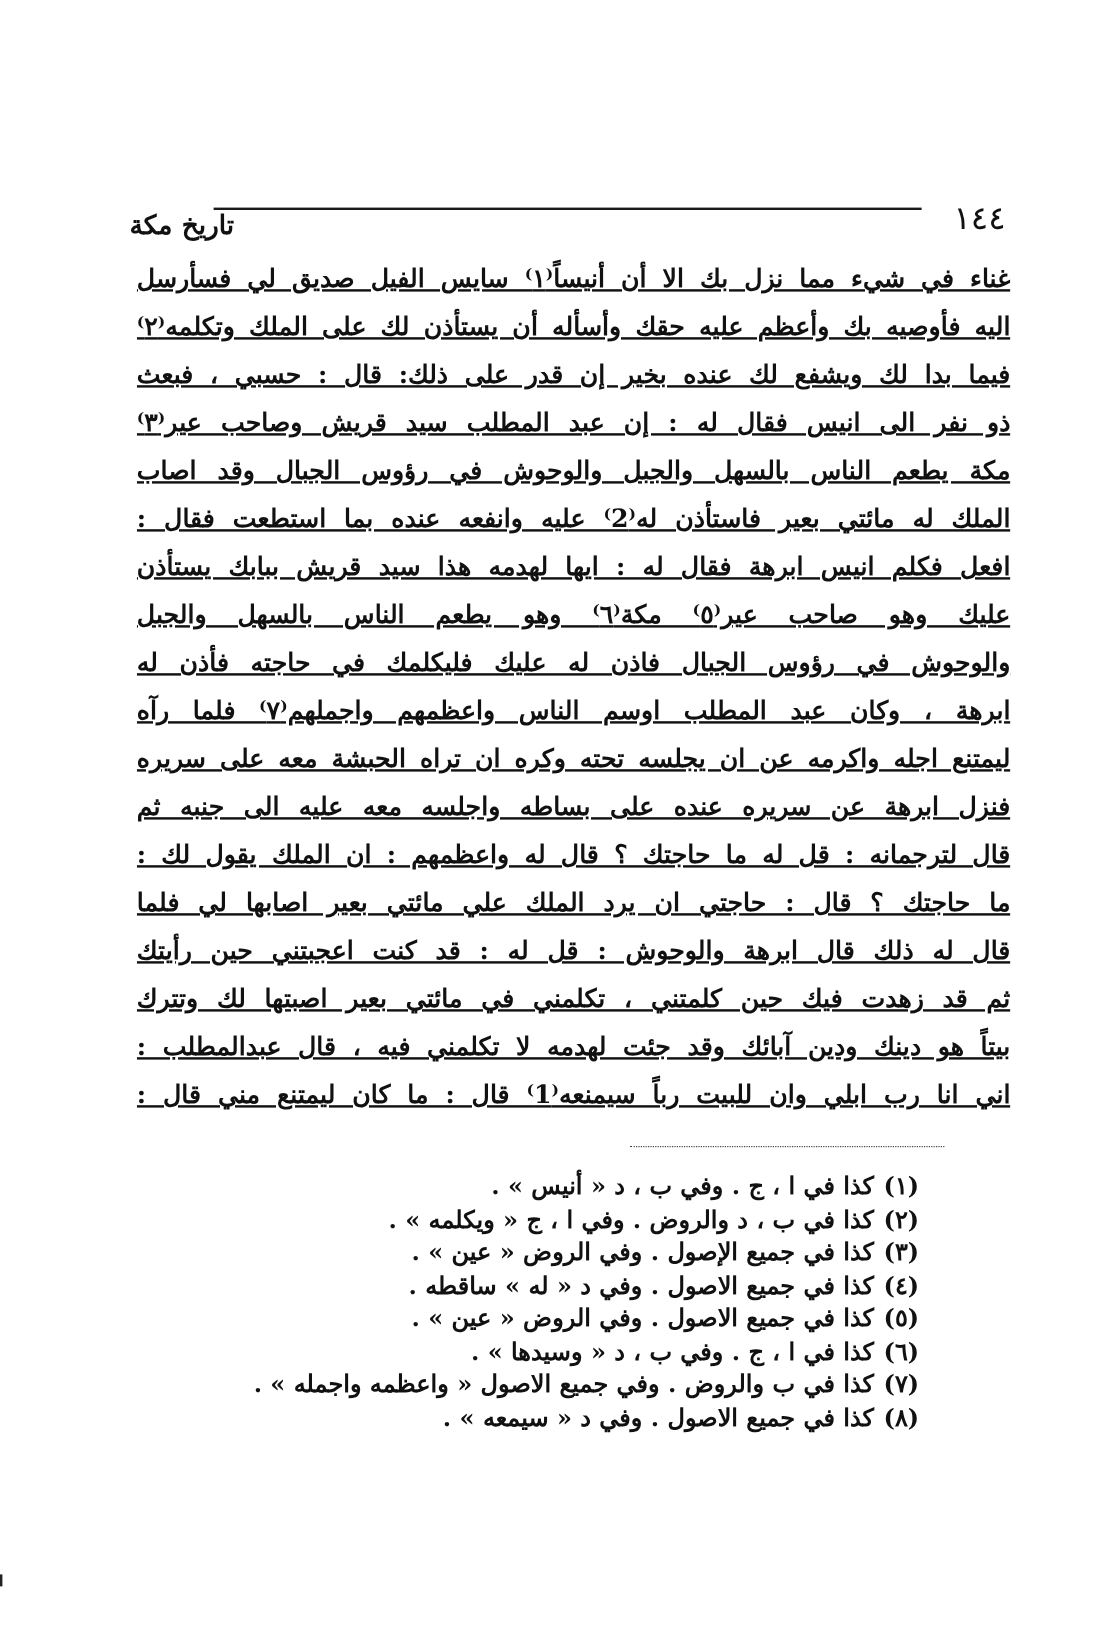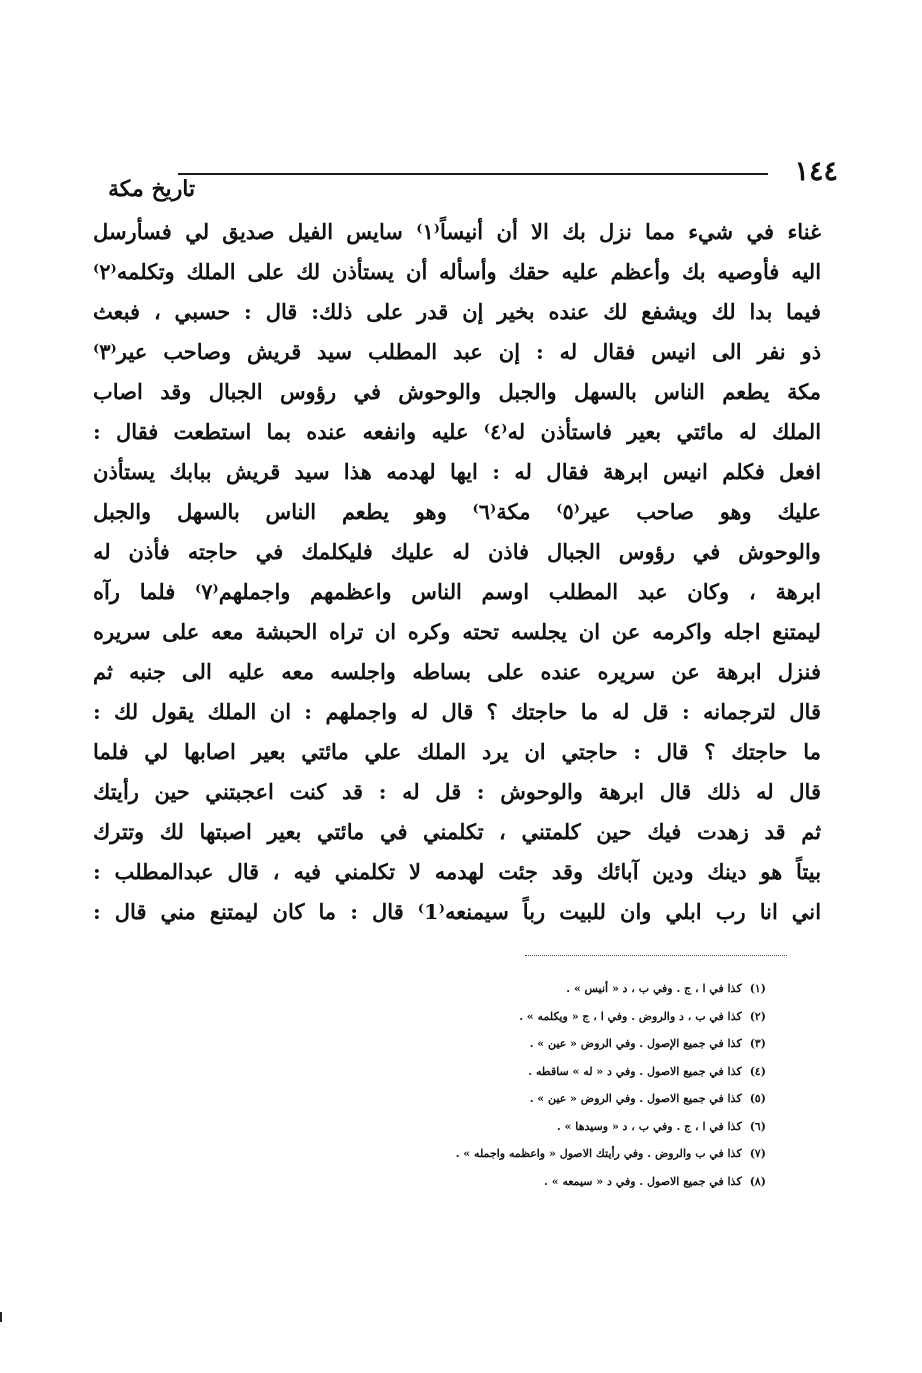--- a/index.html
+++ b/index.html
@@ -26,24 +26,24 @@
       position: absolute;
       top: 152px;
       left: 108px;
       width: 740px;
       height: 40px;
       direction: rtl;
     }
     .page-number {
       position: absolute;
       right: 10px;
-      top: 4px;
+      top: 16px;
       font-family: "DejaVu Serif", serif;
       font-size: 27px;
-      font-weight: bold;
+      font-weight: normal;
       line-height: 30px;
     }
     .header-rule {
       position: absolute;
       right: 80px;
       left: 70px;
       top: 21px;
       height: 0;
       border-top: 2px solid #1a1a1a;
     }
@@ -55,24 +55,25 @@
       font-size: 22px;
       font-weight: bold;
       line-height: 32px;
       direction: rtl;
       margin-top: 16px;
     }
     
     .body-text {
       position: absolute;
       top: 212px;
-      left: 93px;
+      left: 114px;
       width: 728px;
       direction: rtl;
       text-align: justify;
+      text-decoration: underline;
     }
     .line {
       display: block;
       height: 40px;
       line-height: 40px;
       font-family: "DejaVu Serif", serif;
       font-size: 21px;
       font-weight: bold;
       white-space: nowrap;
       text-align: justify;
@@ -98,21 +99,21 @@
       right: 156px;
       width: 640px;
       direction: rtl;
       text-align: right;
     }
     .footnote {
       display: block;
       height: 27.5px;
       line-height: 27.5px;
       font-family: "DejaVu Serif", serif;
-      font-size: 11px;
+      font-size: 20px;
       font-weight: bold;
       white-space: nowrap;
     }
     .fn-num {
       display: inline-block;
       margin-left: 8px;
     }
     .scan-speck {
       position: absolute;
       left: 0;
@@ -132,42 +133,42 @@
     <div class="header-rule"></div>
     <span class="book-title">تاريخ مكة</span>
   </div>
 
   <div class="body-text">
     <span class="line">غناء في شيء مما نزل بك الا أن أنيساً⁽١⁾ سايس الفيل صديق لي فسأرسل</span>
     <span class="line">اليه فأوصيه بك وأعظم عليه حقك وأسأله أن يستأذن لك على الملك وتكلمه⁽٢⁾</span>
     <span class="line">فيما بدا لك ويشفع لك عنده بخير إن قدر على ذلك: قال : حسبي ، فبعث</span>
     <span class="line">ذو نفر الى انيس فقال له : إن عبد المطلب سيد قريش وصاحب عير⁽٣⁾</span>
     <span class="line">مكة يطعم الناس بالسهل والجبل والوحوش في رؤوس الجبال وقد اصاب</span>
-    <span class="line">الملك له مائتي بعير فاستأذن له⁽٤⁾ عليه وانفعه عنده بما استطعت فقال :</span>
+    <span class="line">الملك له مائتي بعير فاستأذن له⁽2⁾ عليه وانفعه عنده بما استطعت فقال :</span>
     <span class="line">افعل فكلم انيس ابرهة فقال له : ايها لهدمه هذا سيد قريش ببابك يستأذن</span>
     <span class="line">عليك وهو صاحب عير⁽٥⁾ مكة⁽٦⁾ وهو يطعم الناس بالسهل والجبل</span>
     <span class="line">والوحوش في رؤوس الجبال فاذن له عليك فليكلمك في حاجته فأذن له</span>
     <span class="line">ابرهة ، وكان عبد المطلب اوسم الناس واعظمهم واجملهم⁽٧⁾ فلما رآه</span>
     <span class="line">ليمتنع اجله واكرمه عن ان يجلسه تحته وكره ان تراه الحبشة معه على سريره</span>
     <span class="line">فنزل ابرهة عن سريره عنده على بساطه واجلسه معه عليه الى جنبه ثم</span>
-    <span class="line">قال لترجمانه : قل له ما حاجتك ؟ قال له واجملهم : ان الملك يقول لك :</span>
+    <span class="line">قال لترجمانه : قل له ما حاجتك ؟ قال له واعظمهم : ان الملك يقول لك :</span>
     <span class="line">ما حاجتك ؟ قال : حاجتي ان يرد الملك علي مائتي بعير اصابها لي فلما</span>
     <span class="line">قال له ذلك قال ابرهة والوحوش : قل له : قد كنت اعجبتني حين رأيتك</span>
     <span class="line">ثم قد زهدت فيك حين كلمتني ، تكلمني في مائتي بعير اصبتها لك وتترك</span>
     <span class="line">بيتاً هو دينك ودين آبائك وقد جئت لهدمه لا تكلمني فيه ، قال عبدالمطلب :</span>
     <span class="line last">اني انا رب ابلي وان للبيت رباً سيمنعه⁽1⁾ قال : ما كان ليمتنع مني قال :</span>
   </div>
 
   <div class="footnote-rule"></div>
 
   <div class="footnotes">
     <span class="footnote"><span class="fn-num">(١)</span><span>كذا في ا ، ج . وفي ب ، د « أنيس » .</span></span>
     <span class="footnote"><span class="fn-num">(٢)</span><span>كذا في ب ، د والروض . وفي ا ، ج « ويكلمه » .</span></span>
     <span class="footnote"><span class="fn-num">(٣)</span><span>كذا في جميع الإصول . وفي الروض « عين » .</span></span>
     <span class="footnote"><span class="fn-num">(٤)</span><span>كذا في جميع الاصول . وفي د « له » ساقطه .</span></span>
     <span class="footnote"><span class="fn-num">(٥)</span><span>كذا في جميع الاصول . وفي الروض « عين » .</span></span>
     <span class="footnote"><span class="fn-num">(٦)</span><span>كذا في ا ، ج . وفي ب ، د « وسيدها » .</span></span>
-    <span class="footnote"><span class="fn-num">(٧)</span><span>كذا في ب والروض . وفي رأيتك الاصول « واعظمه واجمله » .</span></span>
+    <span class="footnote"><span class="fn-num">(٧)</span><span>كذا في ب والروض . وفي جميع الاصول « واعظمه واجمله » .</span></span>
     <span class="footnote"><span class="fn-num">(٨)</span><span>كذا في جميع الاصول . وفي د « سيمعه » .</span></span>
   </div>
 
   <div class="scan-speck"></div>
 </div>
 
 </body></html>

